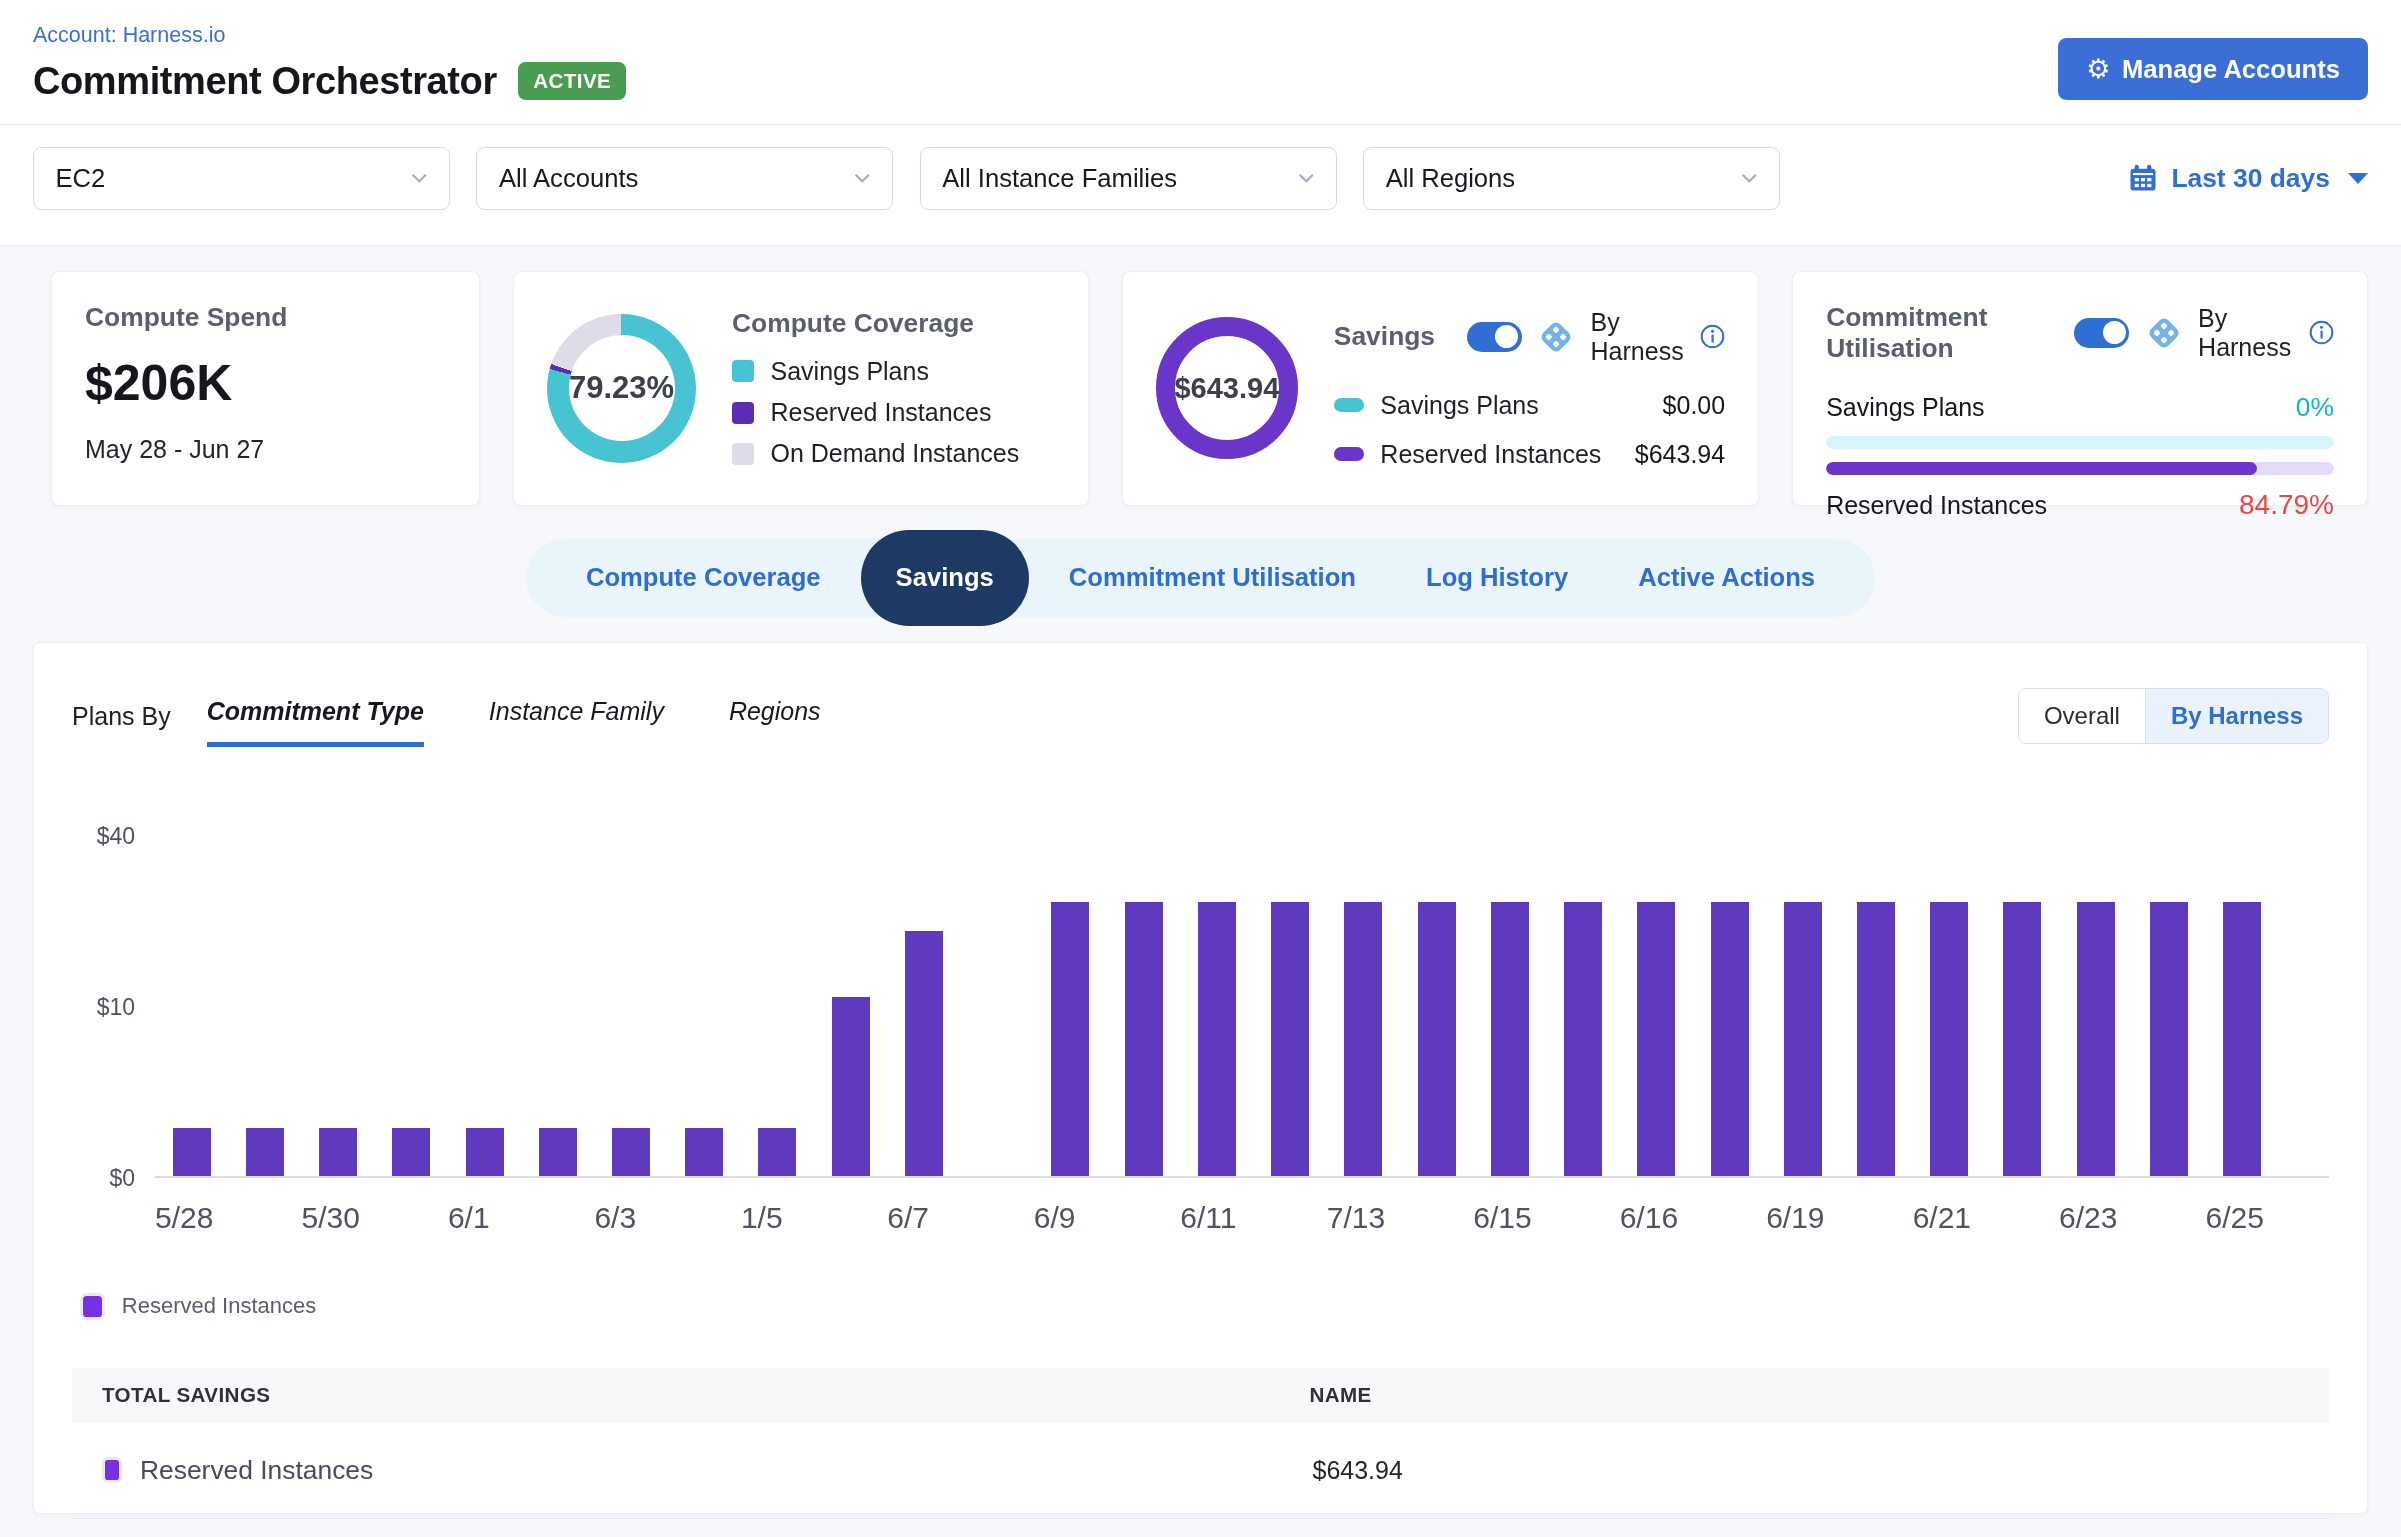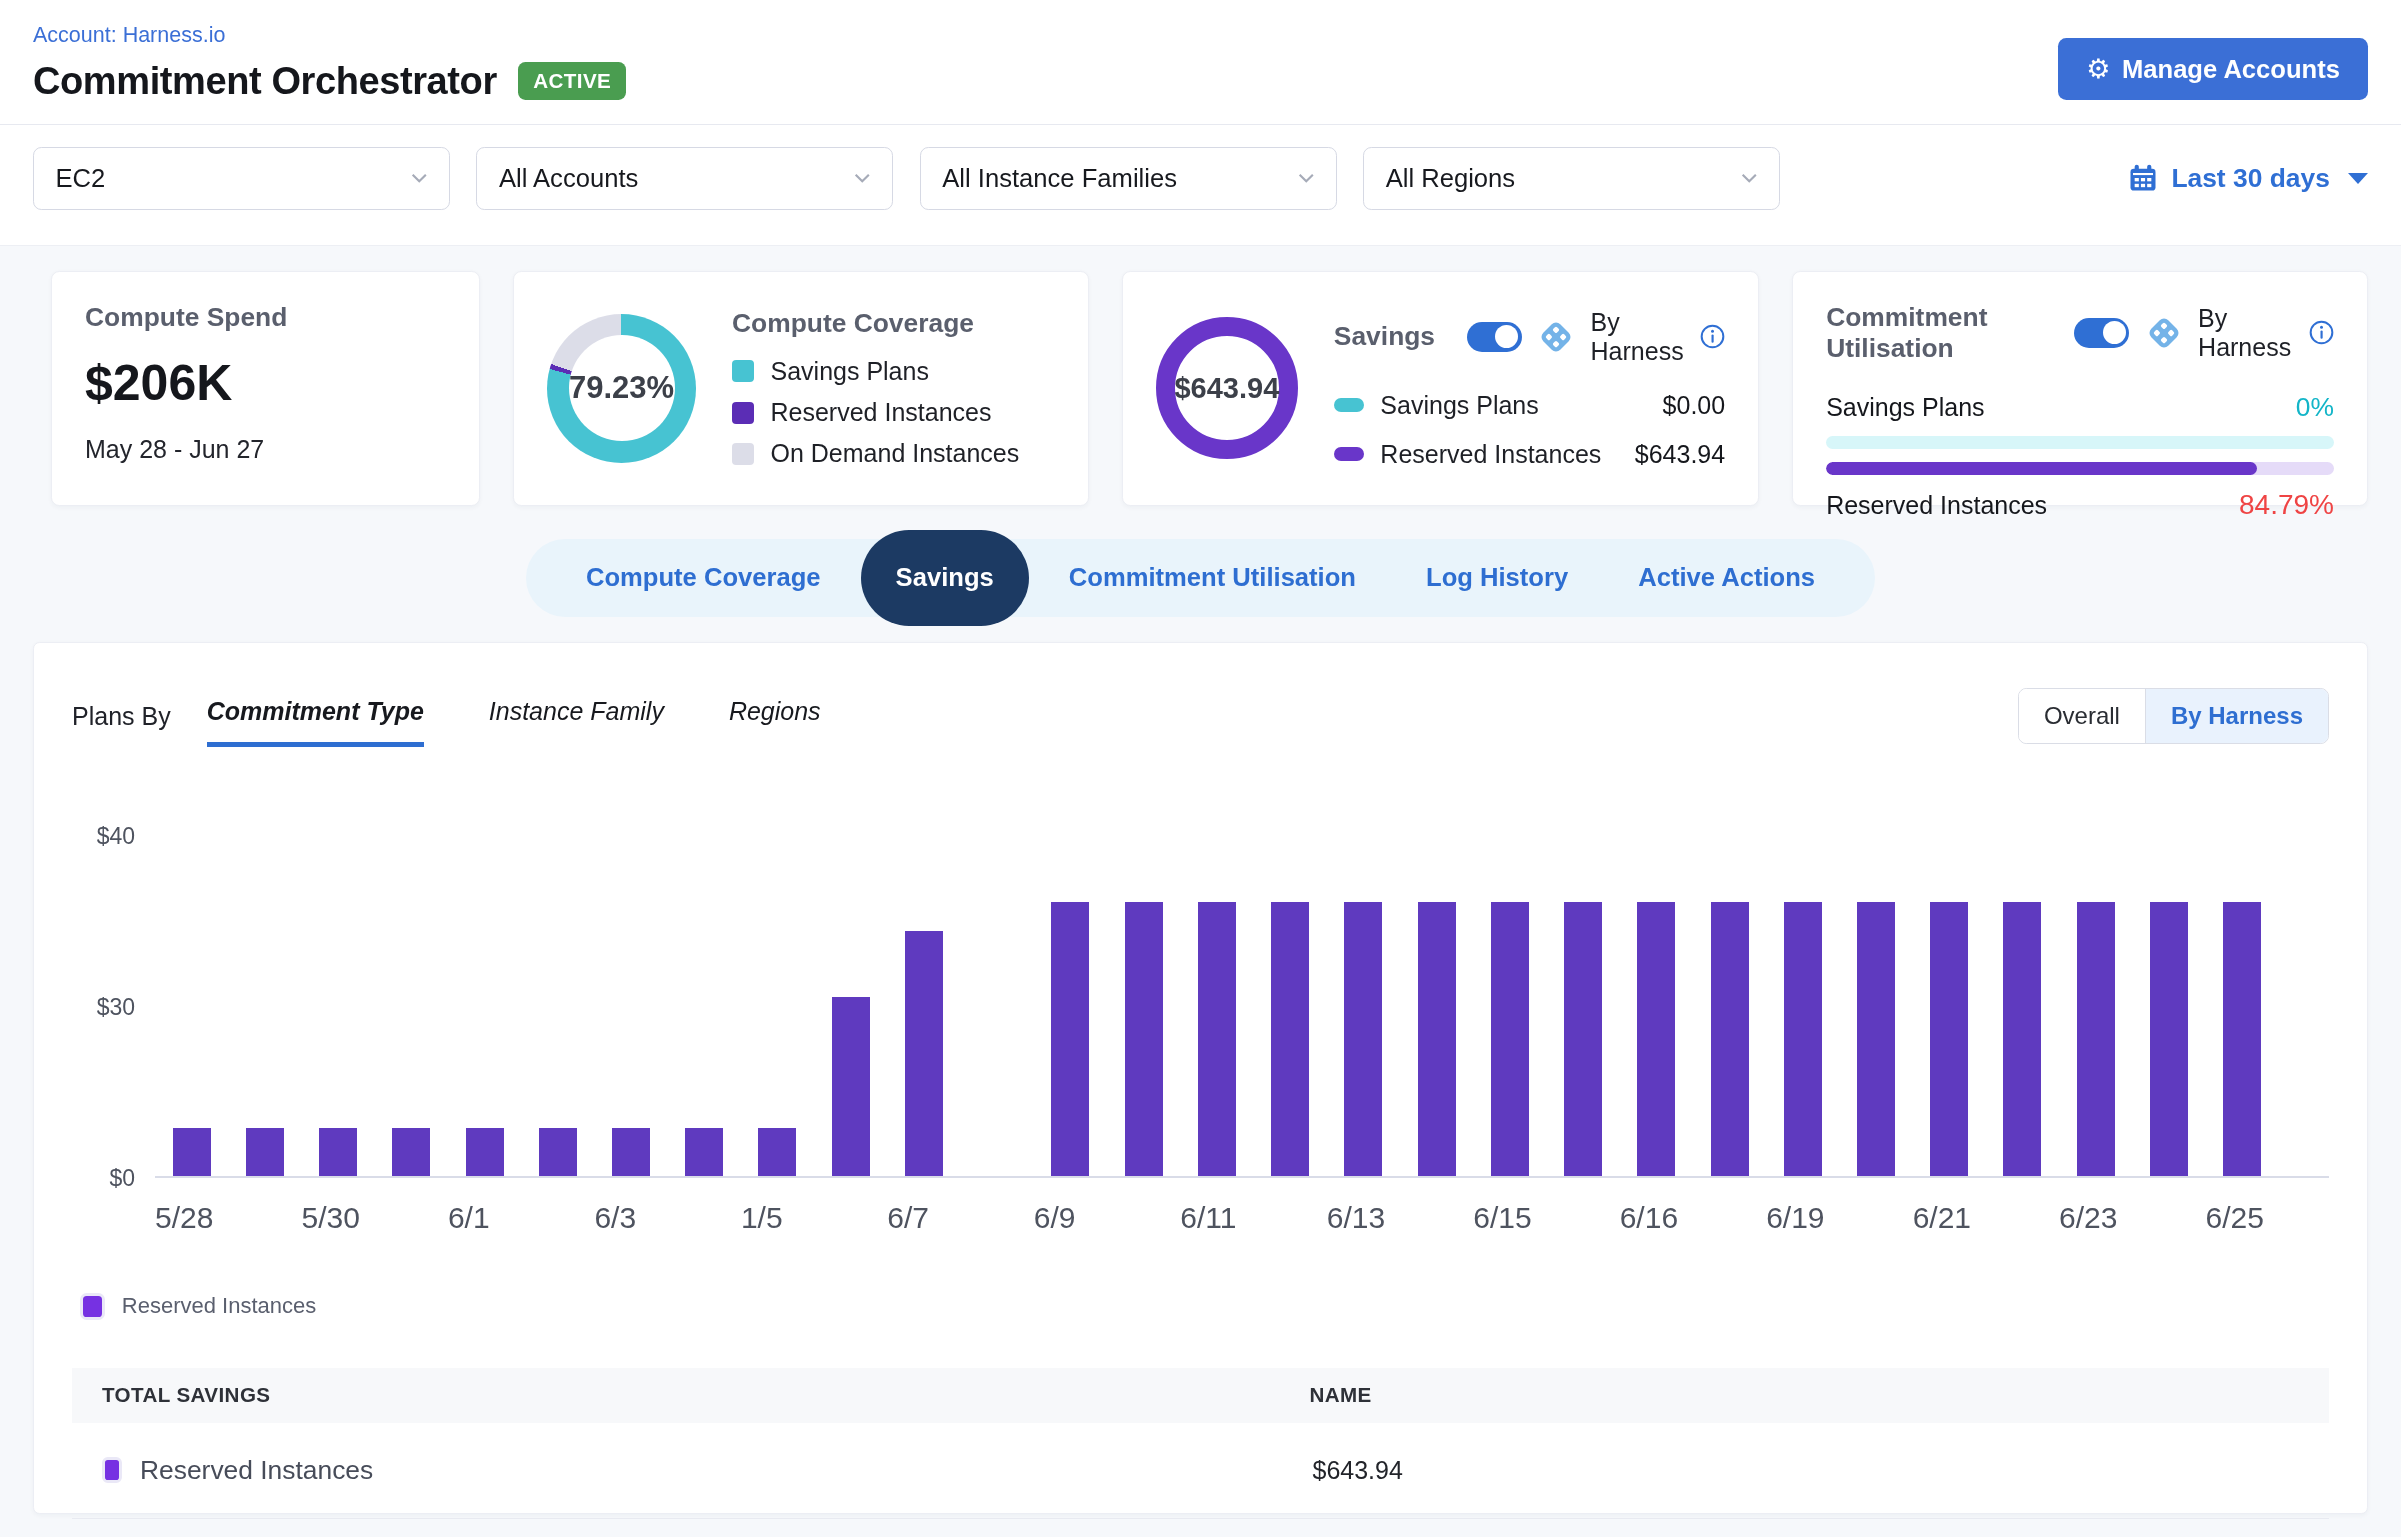--- a/index.html
+++ b/index.html
@@ -296,21 +296,21 @@
       </div>
     <div class="seg" id="view-toggle">
         <div class="seg-opt">Overall</div>
         <div class="seg-opt active">By Harness</div>
       </div>
   </div>
 
   <div class="chart">
     <div class="ygutter" id="ygutter">
         <div class="ylab" style="top: 342px;">$0</div>
-        <div class="ylab" style="top: 171px;">$30</div>
+        <div class="ylab" style="top: 171px;">$10</div>
         <div class="ylab" style="top: 0px;">$40</div>
       </div>
     <div class="plot" id="plot">
         <div class="slot">
           <div class="bar" style="height: 48px; background: rgb(95, 58, 191);"></div>
         </div>
         <div class="slot">
           <div class="bar" style="height: 48px; background: rgb(95, 58, 191);"></div>
         </div>
         <div class="slot">
@@ -404,21 +404,21 @@
       <div class="xslot">6/3</div>
       <div class="xslot"></div>
       <div class="xslot">1/5</div>
       <div class="xslot"></div>
       <div class="xslot">6/7</div>
       <div class="xslot"></div>
       <div class="xslot">6/9</div>
       <div class="xslot"></div>
       <div class="xslot">6/11</div>
       <div class="xslot"></div>
-      <div class="xslot">6/13</div>
+      <div class="xslot">7/13</div>
       <div class="xslot"></div>
       <div class="xslot">6/15</div>
       <div class="xslot"></div>
       <div class="xslot">6/16</div>
       <div class="xslot"></div>
       <div class="xslot">6/19</div>
       <div class="xslot"></div>
       <div class="xslot">6/21</div>
       <div class="xslot"></div>
       <div class="xslot">6/23</div>

